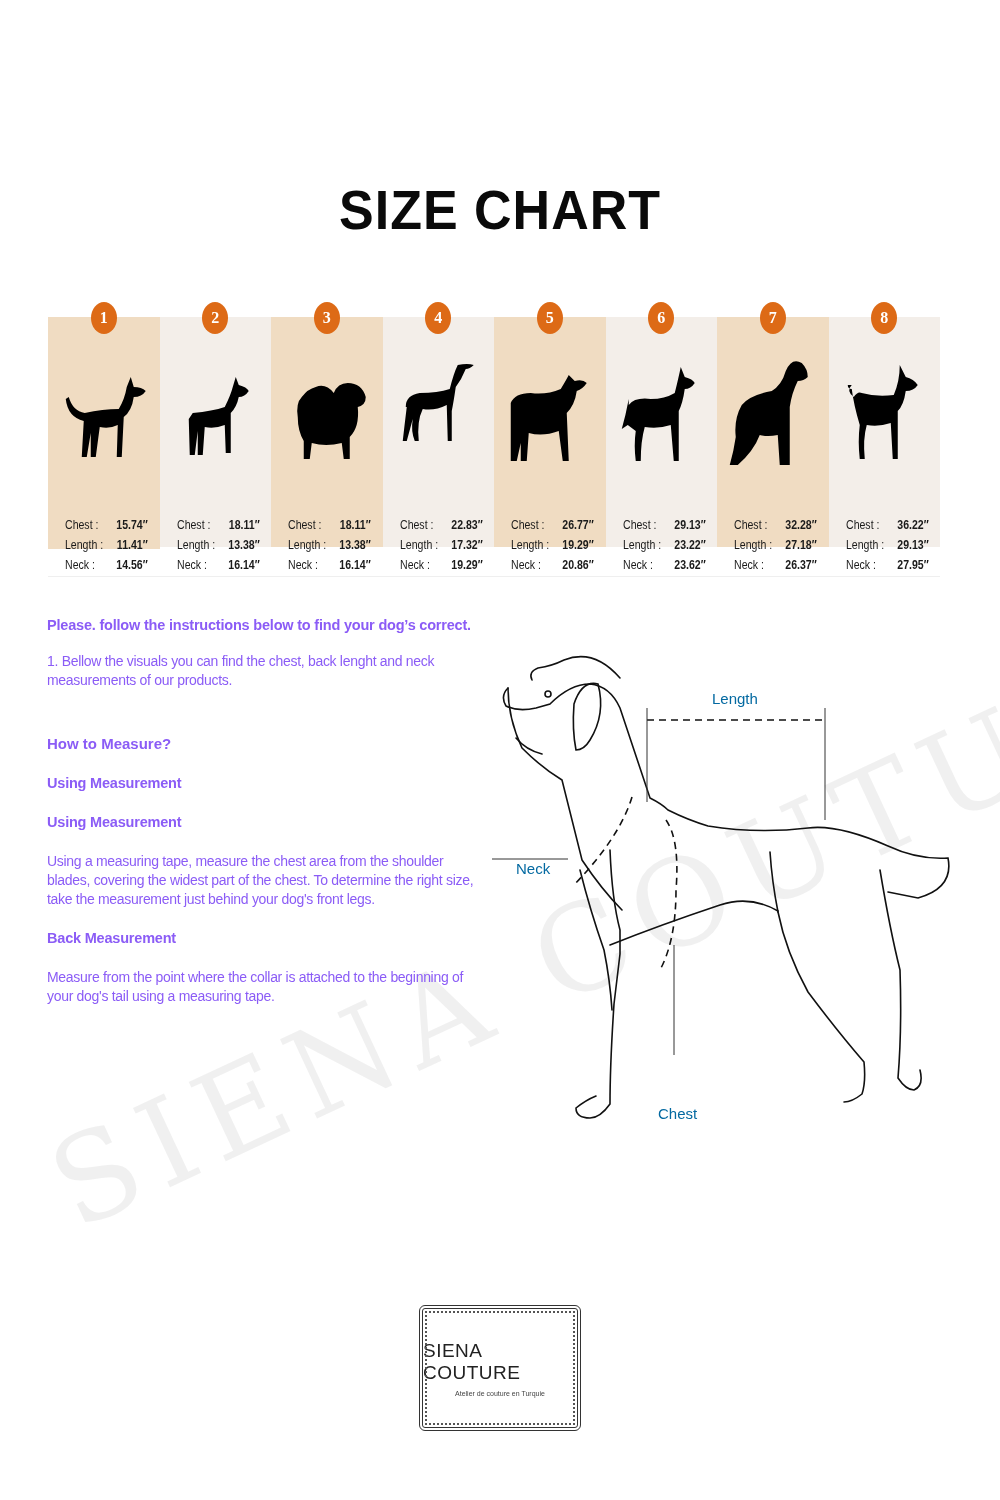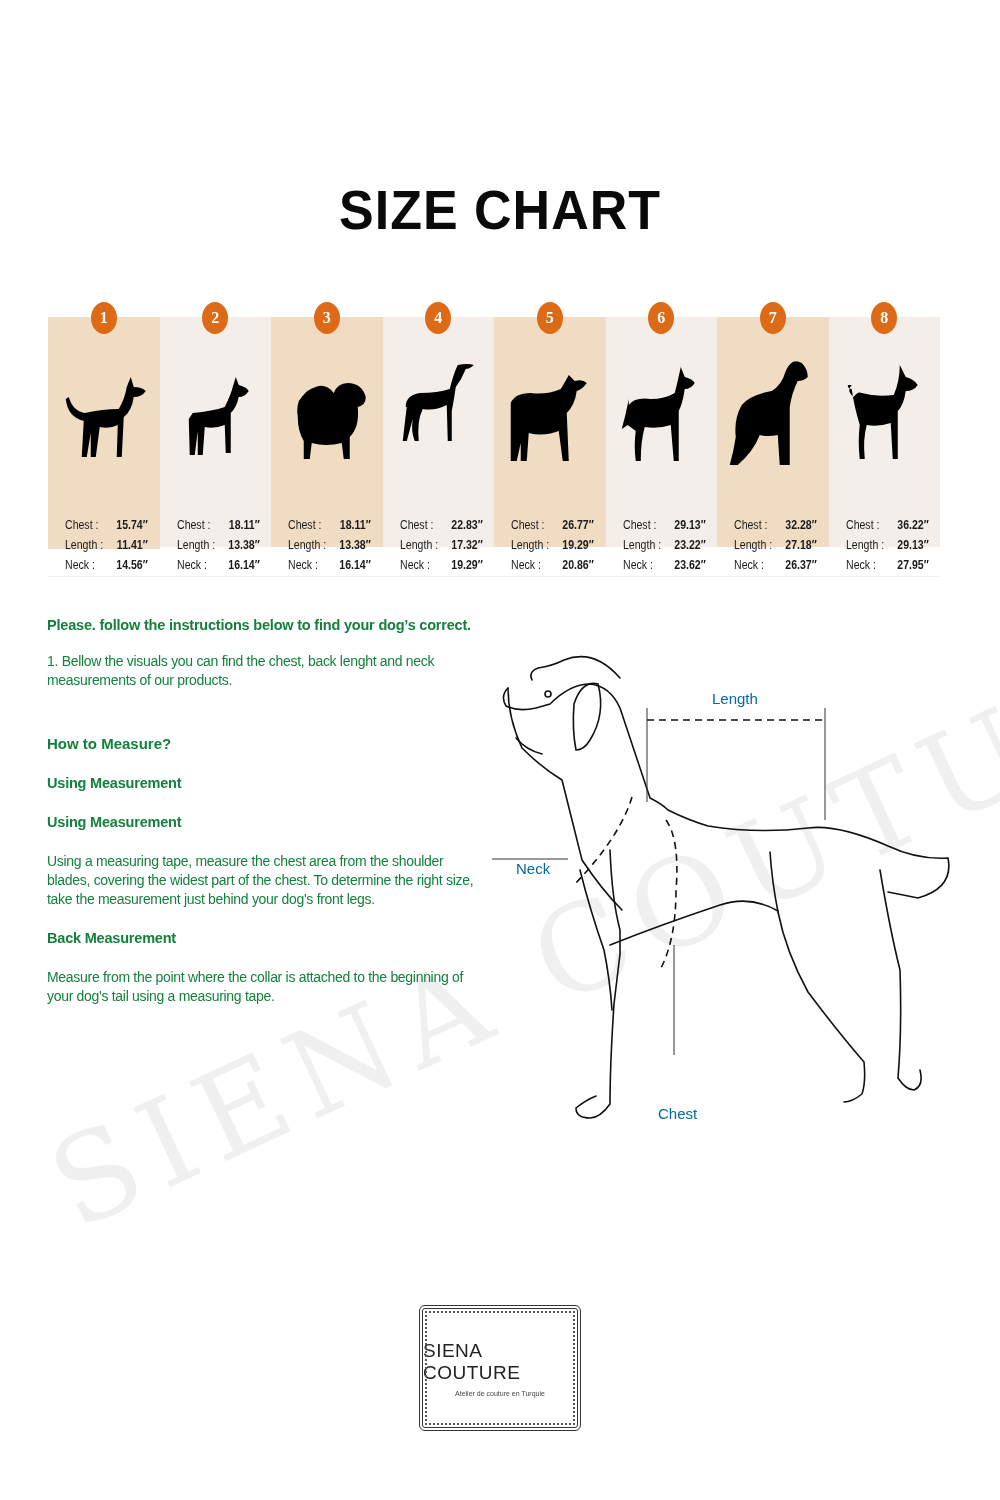--- a/index.html
+++ b/index.html
@@ -39,21 +39,21 @@
   .mrow { display: flex; justify-content: space-between; transform: scaleX(0.88); transform-origin: left; width: 114%; }
   .mrow .lbl { font-weight: normal; }
   .mrow .val { font-weight: bold; }
 
   .divider {
     position: absolute; top: 576px; left: 48px; width: 892px; height: 1px; background: #efefef;
   }
 
   .instructions {
     position: absolute; left: 47px; top: 616px; width: 430px;
-    font-size: 14px; line-height: 19px; color: #15803d;
+    font-size: 14px; line-height: 19px; color: #8b5cf6;
   }
   .instructions .lead { font-weight: bold; font-size: 14.5px; margin-bottom: 17px; letter-spacing: -0.2px; }
   .instructions p { margin-bottom: 20px; letter-spacing: -0.3px; }
   .instructions .howto { font-weight: bold; font-size: 15px; margin-top: 44px; margin-bottom: 21px; }
   .instructions h3 { font-size: 14.5px; font-weight: bold; margin-bottom: 20px; letter-spacing: -0.2px; }
 
   .watermark {
     position: absolute; left: 30px; top: 800px; width: 1000px;
     font-family: "DejaVu Serif", serif; font-size: 120px; color: rgba(200,200,200,0.28);
     transform: rotate(-25deg); transform-origin: left top; letter-spacing: 14px;

